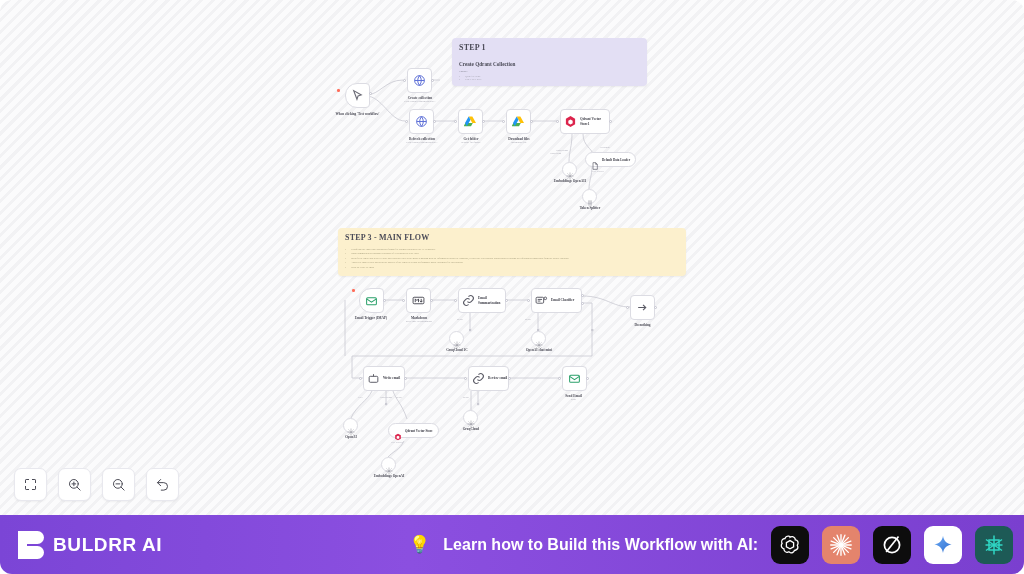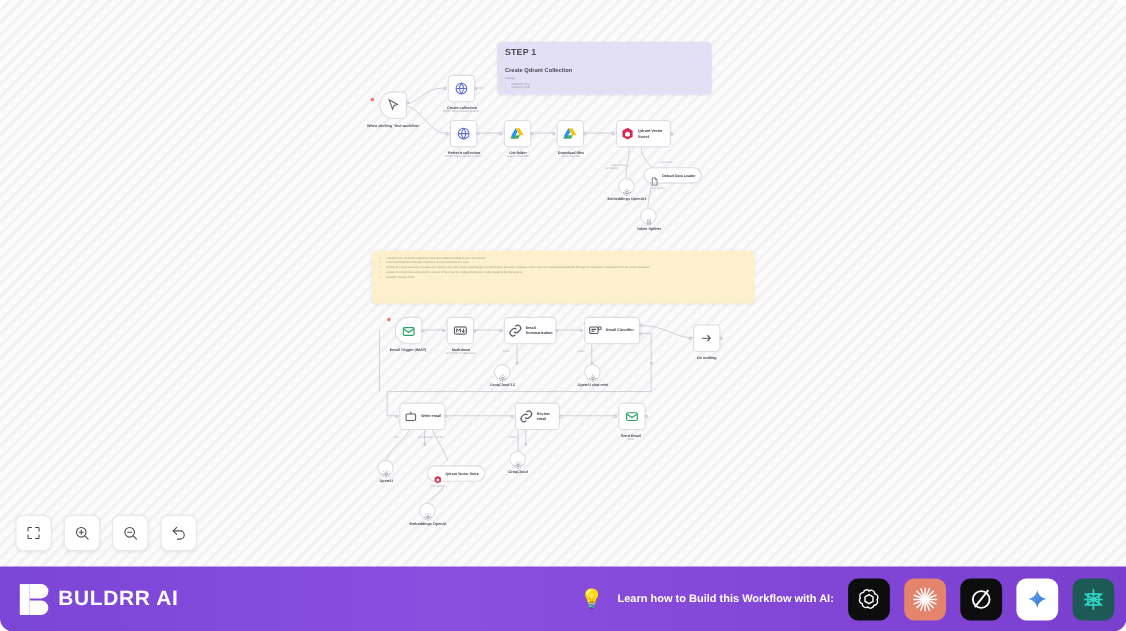--- a/index.html
+++ b/index.html
@@ -13,20 +13,21 @@
   
   #canvas {
     position: absolute; left: 0; top: 0; width: 1024px; height: 515px;
     background-color: #f7f7f8;
     background-image: repeating-linear-gradient(
       -45deg,
       #f2f2f4 0px, #f2f2f4 3px,
       #fbfbfc 3px, #fbfbfc 8px);
     border-top-left-radius: 12px; border-top-right-radius: 12px;
     overflow: hidden;
+    font-family: Liberation Serif, serif;
   }
 
   
   .note { position: absolute; border-radius: 4px; padding: 5px 7px;
           box-shadow: 0 1px 2px rgba(0,0,0,.06); }
   .note .ttl { font-weight: 700; letter-spacing: .2px; color: #4b4b57; }
   .note .sub { font-weight: 700; color: #4b4b57; }
   .note .lbl { color: #8b8b98; }
   .note ul { list-style: none; }
   .note li { color: #9a9aa6; position: relative; padding-left: 6px; }
@@ -110,21 +111,21 @@
                        height: 28px; background: #fff; }
   #brand .bmark .lobe { position: absolute; left: 9px; width: 17px; height: 13px;
                         background: #fff; }
   #brand .bmark .lobe.t { top: 0; border-radius: 0 7px 7px 0; }
   #brand .bmark .lobe.b { top: 15px; border-radius: 0 7px 7px 0; }
   #brand .btext { color: #fff; font-size: 19px; font-weight: 700;
                   letter-spacing: .6px; }
   #cta { margin-left: auto; display: flex; align-items: center; gap: 13px;
          margin-right: 11px; }
   #cta .bulb { font-size: 17px; }
-  #cta .ctatext { color: #fff; font-size: 10px; font-weight: 700; }
+  #cta .ctatext { color: #fff; font-size: 16px; font-weight: 700; }
   .aiicon { width: 38px; height: 38px; border-radius: 9px; display: flex;
             align-items: center; justify-content: center; cursor: pointer; }
 </style>
 </head>
 <body>
 
 <div id="app">
 
   <div id="canvas">
 
@@ -189,20 +190,21 @@
       <div class="sub">Create Qdrant Collection</div>
       <div class="lbl">Change:</div>
       <ul>
         <li>QDRANTURL</li>
         <li>COLLECTION</li>
       </ul>
     </div>
 
 
     <div class="note" id="note-step3">
+      <div class="ttl">STEP 3 - MAIN FLOW</div>
       <ul>
         <li>Transform the email into Markdown format for optimal reading by the LLM models</li>
         <li>Email summarization through responses of very model/service used</li>
         <li>Identify the email and score it easily and continue only with emails regarding general information about the company, in this way can respond independently through the information embedded from the source database</li>
         <li>Answer to email letters and send the answer of the email to a high-performance model designed for this purpose</li>
         <li>Send the reply to email</li>
       </ul>
     </div>
 
     <div class="dot-red" style="left:337px;top:89px"></div>

